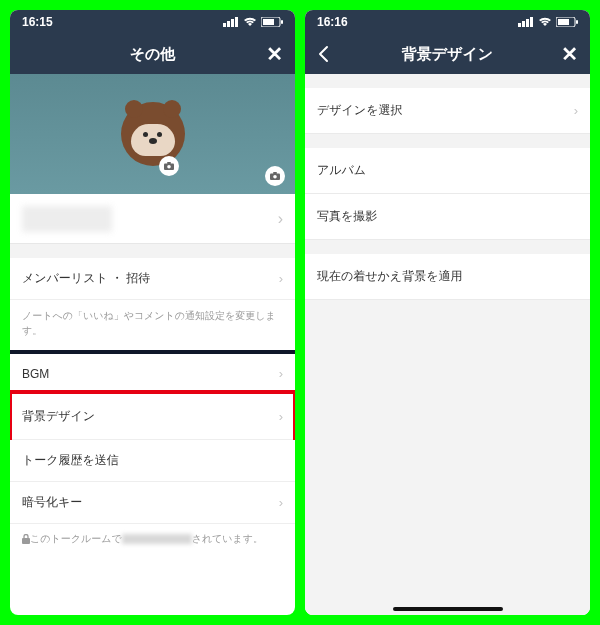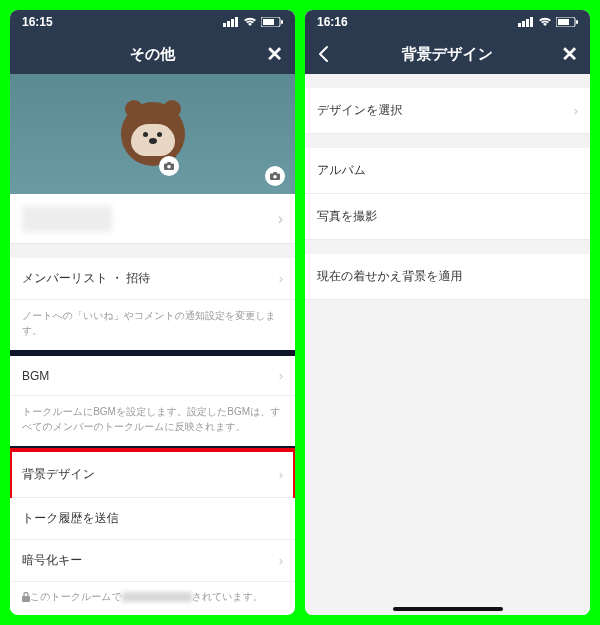--- a/index.html
+++ b/index.html
@@ -23,21 +23,21 @@
   .cam-badge.av { left:50%; top:calc(50% + 22px); transform:translate(6px,0); }
   .cam-badge.cv { right:10px; bottom:8px; }
   .hiddenrow { height:50px; background:#fff; border-bottom:1px solid #e7e7e7; position:relative; }
   .hiddenrow .blur { position:absolute; left:12px; top:12px; width:90px; height:26px; background:#ededed; filter:blur(3px); }
   .hiddenrow .chev { position:absolute; right:12px; top:16px; color:#c6c6c6; }
   .gap { height:14px; background:#f3f3f3; }
   .row { background:#fff; padding:12px 12px; border-bottom:1px solid #eee; display:flex; align-items:center; justify-content:space-between; font-size:12px; color:#333; position:relative; }
   .row .chev { color:#c6c6c6; font-size:13px; }
   .toggle { width:42px; height:24px; border-radius:12px; background:#34c759; position:relative; }
   .toggle::after { content:""; position:absolute; width:20px; height:20px; background:#fff; border-radius:50%; right:2px; top:2px; }
-  .note { font-size:10px; color:#9a9a9a; padding:8px 12px 12px; background:#fff; border-bottom:6px solid #0f172a; line-height:1.5; }
+  .note { font-size:10px; color:#9a9a9a; padding:8px 12px 12px; background:#fff; border-bottom:4px solid #0f172a; line-height:1.5; }
   .section-plain { background:#f3f3f3; flex:1; }
   .highlight-box { position:absolute; border:4px solid #e60012; pointer-events:none; }
   .lockline { font-size:10px; color:#9a9a9a; padding:8px 12px; background:#fff; display:flex; align-items:center; }
   .lockline .smudge { display:inline-block; width:70px; height:10px; background:#d8d8d8; filter:blur(2px); vertical-align:middle; }
   .home-indicator { position:absolute; bottom:4px; left:50%; transform:translateX(-50%); width:110px; height:4px; background:#111; border-radius:2px; }
   .row.tall { padding:14px 12px; }
   .phone.right .body { background:#f6f6f6; flex:1; display:flex; flex-direction:column; }
   .phone.right .row { border-bottom:1px solid #eaeaea; }
   svg { display:block; }
 </style>
@@ -111,21 +111,20 @@
     <div class="row">
       <span>メンバーリスト ・ 招待</span>
       <span class="chev">›</span>
     </div>
     <div class="note">ノートへの「いいね」やコメントの通知設定を変更します。</div>
 
     <div class="row">
       <span>BGM</span>
       <span class="chev">›</span>
     </div>
-    <div class="note">トークルームにBGMを設定します。設定したBGMは、すべてのメンバーのトークルームに反映されます。</div>
 
     <div style="position:relative">
       <div class="row tall">
         <span>背景デザイン</span>
         <span class="chev">›</span>
       </div>
       <div class="highlight-box" style="left:-2px; right:-2px; top:-4px; bottom:-4px;"></div>
     </div>
 
     <div class="row">

